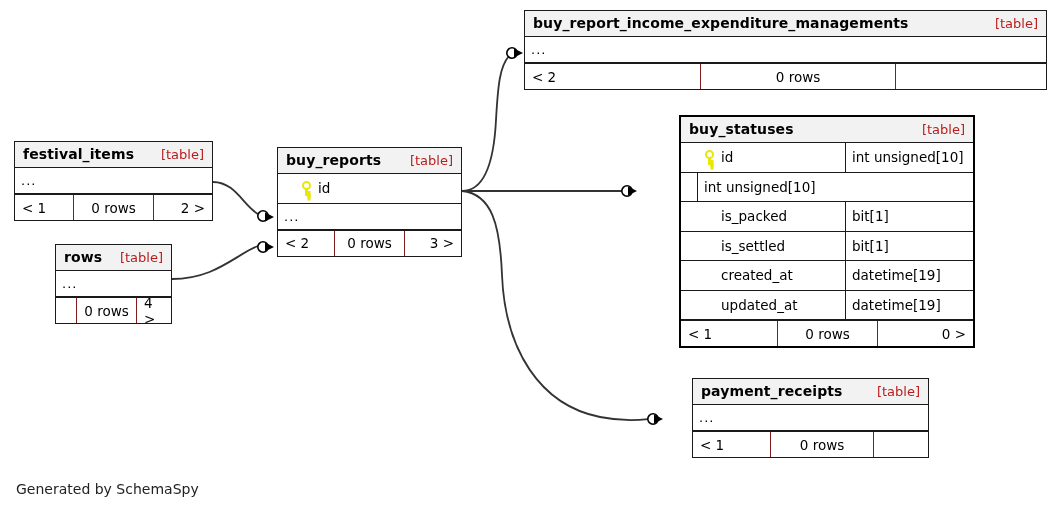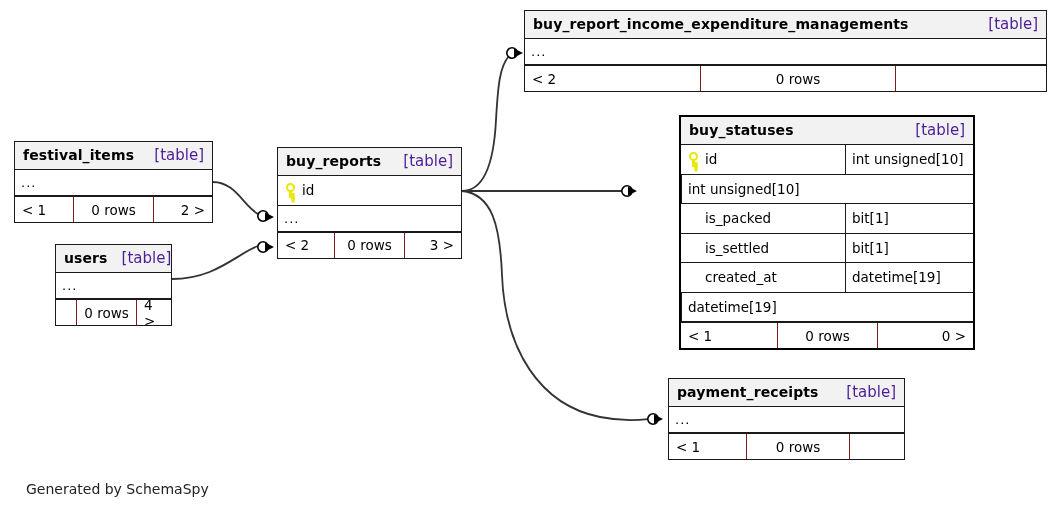--- a/index.html
+++ b/index.html
@@ -23,27 +23,28 @@
 
   .t-title{
     background:#f2f2f2;
     border-bottom:1px solid #1a1a1a;
     padding:4px 8px 5px 8px;
     display:flex;align-items:baseline;justify-content:space-between;
     white-space:nowrap;
     box-sizing:border-box;
   }
   .t-name{font-weight:bold;font-size:14px;letter-spacing:.1px;}
-  .t-tag{font-size:15px;font-weight:normal;color:#4c1d95;padding-left:14px;}
+  .t-tag{font-size:13px;font-weight:normal;color:#b91c1c;padding-left:14px;}
 
   .t-row{
     display:flex;align-items:center;
     border-bottom:1px solid #1a1a1a;
     box-sizing:border-box;
     height:29.5px;
+    padding-left:16px;
   }
   .t-row:last-child{border-bottom:none;}
   .cell-name{
     display:flex;align-items:center;gap:7px;
     padding:0 8px;
     flex:1 1 auto;min-width:0;
     white-space:nowrap;
     box-sizing:border-box;
   }
   .cell-type{
@@ -91,21 +92,21 @@
   }
   .key::after{
     content:"";position:absolute;left:3px;top:8px;width:2.5px;height:7px;
     background:var(--kc);
     box-shadow:2.5px 2px 0 0 var(--kc), 2.5px 4.5px 0 0 var(--kc);
   }
   .key.pk{--kc:#e8e800;}
   .key.fk{--kc:#c4c4c4;}
 
   .credit{
-    position:absolute;left:26px;top:481px;
+    position:absolute;left:16px;top:481px;
     font-size:14px;color:#222;white-space:nowrap;
   }
 </style>
 </head>
 <body>
 
 <div id="canvas">
 
   <svg id="edges" viewBox="0 0 1063 511" xmlns="http://www.w3.org/2000/svg">
     <g fill="none" stroke="#333333" stroke-width="1.8">
@@ -182,20 +183,23 @@
     </div>
 
     <div class="t-row">
       <span class="cell-name" style="padding-left:24px">
         <span>created_at</span>
       </span>
       <span class="cell-type" style="width:128px">datetime[19]</span>
     </div>
 
     <div class="t-row">
+      <span class="cell-name" style="padding-left:24px">
+        <span>updated_at</span>
+      </span>
       <span class="cell-type" style="width:128px">datetime[19]</span>
     </div>
 
     <div class="t-foot">
       <div class="f-left" style="width:96px">&lt; 1</div>
       <div class="f-mid" style="width:100px">0 rows</div>
       <div class="f-right" style="flex:1">0 &gt;</div>
     </div>
   </div>
 
@@ -231,32 +235,32 @@
     <div class="ellipsis-row">...</div>
     <div class="t-foot">
       <div class="f-left" style="width:58px">&lt; 1</div>
       <div class="f-mid" style="width:80px">0 rows</div>
       <div class="f-right" style="flex:1">2 &gt;</div>
     </div>
   </div>
 
   <div class="table-node" style="left:55px;top:244px;width:117px;">
     <div class="t-title">
-      <span class="t-name">users</span>
+      <span class="t-name">rows</span>
       <span class="t-tag">[table]</span>
     </div>
     <div class="ellipsis-row">...</div>
     <div class="t-foot">
       <div class="f-left" style="width:20px"></div>
       <div class="f-mid" style="width:60px">0 rows</div>
       <div class="f-right" style="flex:1">4 &gt;</div>
     </div>
   </div>
 
-  <div class="table-node" style="left:668px;top:378px;width:237px;">
+  <div class="table-node" style="left:692px;top:378px;width:237px;">
     <div class="t-title">
       <span class="t-name">payment_receipts</span>
       <span class="t-tag">[table]</span>
     </div>
     <div class="ellipsis-row">...</div>
     <div class="t-foot">
       <div class="f-left" style="width:77px">&lt; 1</div>
       <div class="f-mid" style="width:103px">0 rows</div>
       <div class="f-right" style="flex:1"></div>
     </div>

